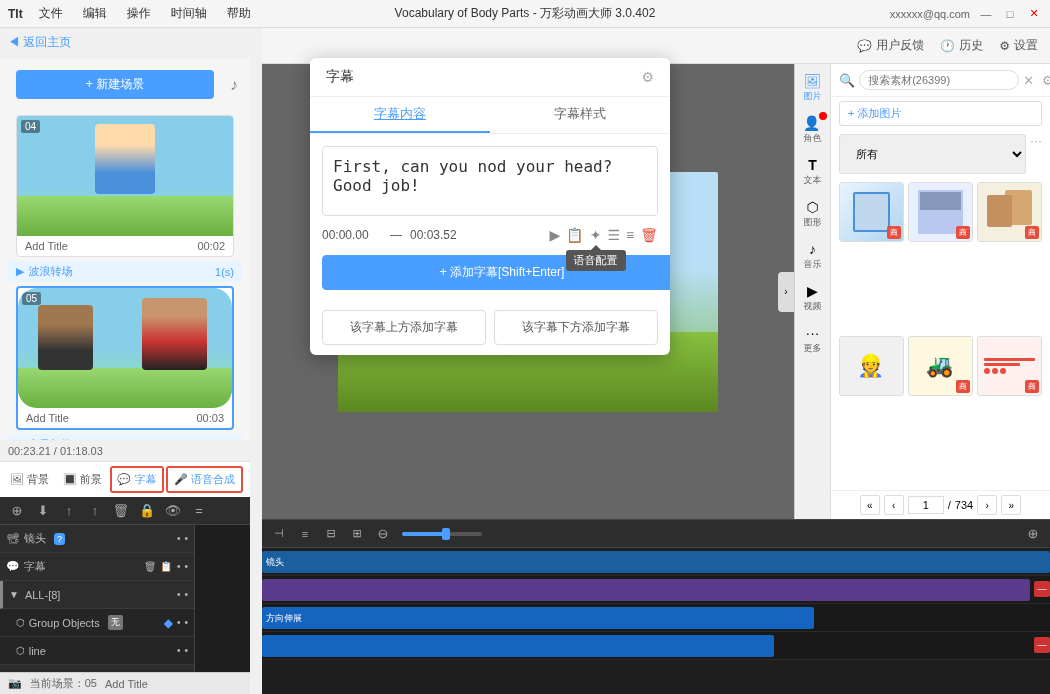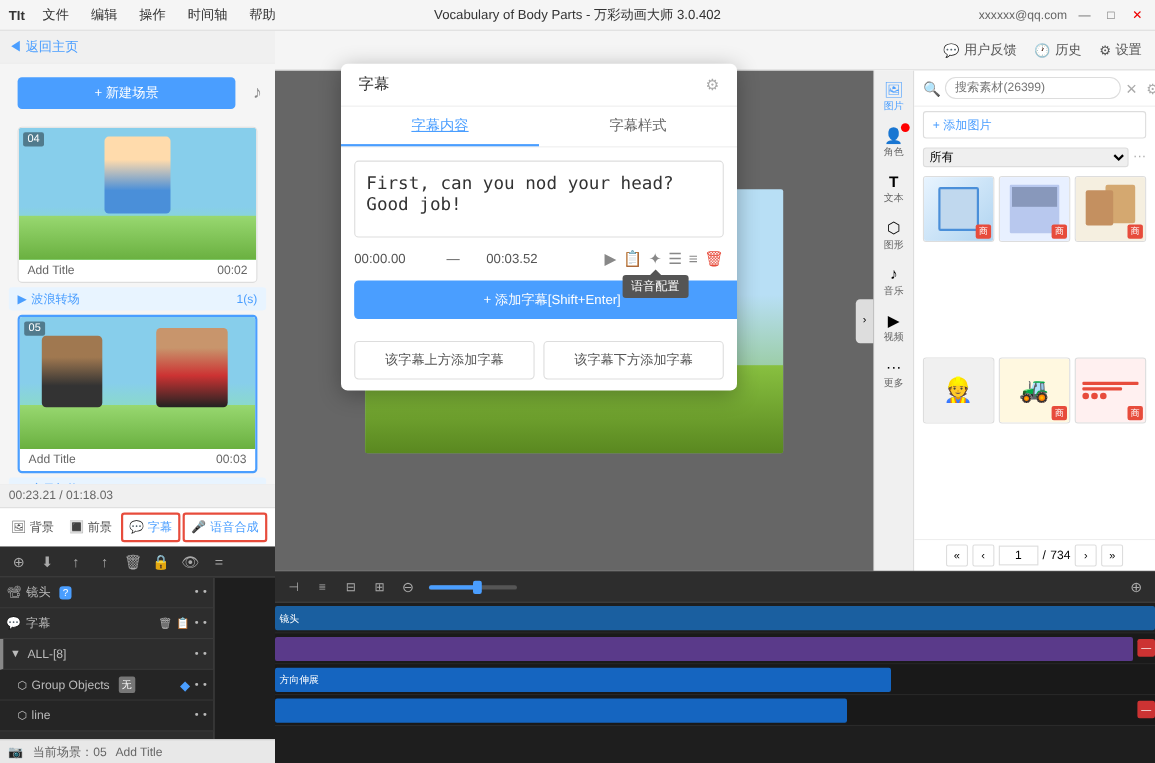--- a/index.html
+++ b/index.html
@@ -95,20 +95,21 @@
       height: 120px;
       background: linear-gradient(135deg, #87ceeb 0%, #98d4a3 50%, #f0d080 100%);
       position: relative;
       overflow: hidden;
     }
     .scene-thumb-04 {
       background: linear-gradient(to bottom, #87ceeb 60%, #90EE90 100%);
     }
     .scene-thumb-05 {
       background: linear-gradient(to bottom, #87ceeb 50%, #90EE90 100%);
+      border-radius: 19px;
     }
     .scene-number {
       position: absolute;
       left: 4px;
       top: 4px;
       background: rgba(0,0,0,0.4);
       color: white;
       font-size: 10px;
       padding: 1px 4px;
       border-radius: 2px;
@@ -216,21 +217,21 @@
     }
     .asset-filter {
       padding: 4px 8px;
       display: flex;
       gap: 4px;
     }
     .asset-filter select {
       flex: 1;
       border: 1px solid #ddd;
       border-radius: 3px;
-      padding: 1px;
+      padding: 12px;
       font-size: 11px;
     }
     .asset-grid {
       flex: 1;
       overflow-y: auto;
       display: grid;
       grid-template-columns: repeat(3, 1fr);
       gap: 4px;
       padding: 4px 8px;
     }
@@ -342,21 +343,21 @@
       padding: 10px;
       min-height: 70px;
       font-size: 16px;
       color: #333;
       resize: none;
       outline: none;
     }
     .subtitle-time-row {
       display: flex;
       align-items: center;
-      gap: 24px;
+      gap: 8px;
       margin-top: 8px;
       font-size: 12px;
       color: #555;
     }
     .time-input {
       border: none;
       background: transparent;
       font-size: 12px;
       color: #555;
       width: 60px;
@@ -624,21 +625,21 @@
   <span class="menu-item">帮助</span>
   <span class="menu-bar-title">Vocabulary of Body Parts - 万彩动画大师 3.0.402</span>
   <div class="window-controls">
     <span style="font-size:11px;color:#666;">xxxxxx@qq.com</span>
     <span class="win-btn">—</span>
     <span class="win-btn">□</span>
     <span class="win-btn close">✕</span>
   </div>
 </div>
 
-<div class="full-height-split" style="height: calc(694px - 28px);">
+<div class="full-height-split" style="height: calc(694px - 28px); gap: 12px;">
 
   <div class="left-outer">
 
     <div class="left-top-bar">
       <span class="back-btn">◀ 返回主页</span>
     </div>
 
     <div class="scene-area" style="flex:1; padding-bottom: 4px;">
       <div style="display:flex; align-items:center; gap:4px; padding: 4px 8px;">
         <button class="new-scene-btn">+ 新建场景</button>

